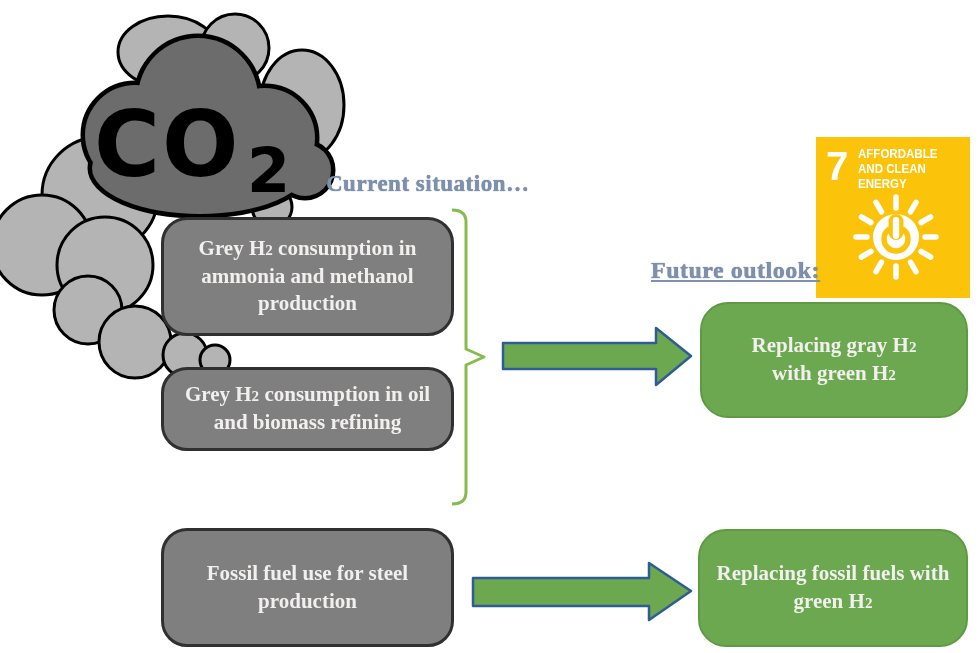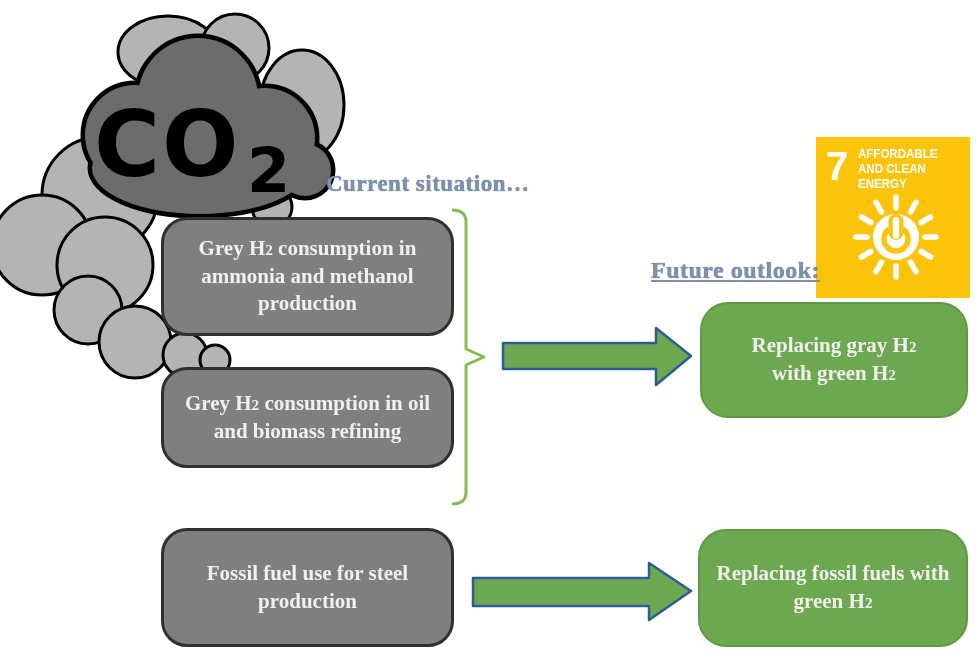--- a/index.html
+++ b/index.html
@@ -17,21 +17,21 @@
   .heading--current{left:326px;top:171px;font-size:23px;}
   .heading--future{left:651px;top:257px;font-size:24px;text-decoration:underline;}
   .box{
     position:absolute;z-index:3;display:flex;align-items:center;justify-content:center;
     text-align:center;color:#f2f0ef;font-weight:bold;font-size:21px;line-height:1.32;
     box-sizing:border-box;padding:12px 16px;
   }
   .box--grey{background:#7f7f7f;border:3px solid #303030;border-radius:26px;}
   .box--green{background:#6CA84F;border:2px solid #5f9a43;border-radius:28px;}
   .box1{left:161px;top:217px;width:293px;height:119px;}
-  .box2{left:161px;top:367px;width:293px;height:101px;}
+  .box2{left:161px;top:367px;width:293px;height:84px;}
   .box3{left:161px;top:528px;width:293px;height:119px;}
   .gbox1{left:700px;top:302px;width:268px;height:116px;}
   .gbox2{left:698px;top:529px;width:270px;height:118px;}
   .sub2{font-size:0.72em;}
   .badge{
     position:absolute;left:816px;top:137px;width:154px;height:161px;z-index:3;
     background:#FCC30B;font-family:"Liberation Sans",sans-serif;
   }
   .badge-head{position:absolute;left:10px;top:10px;right:8px;display:flex;gap:10px;}
   .badge-number{color:#fff;font-weight:bold;font-size:40px;line-height:.95;}

